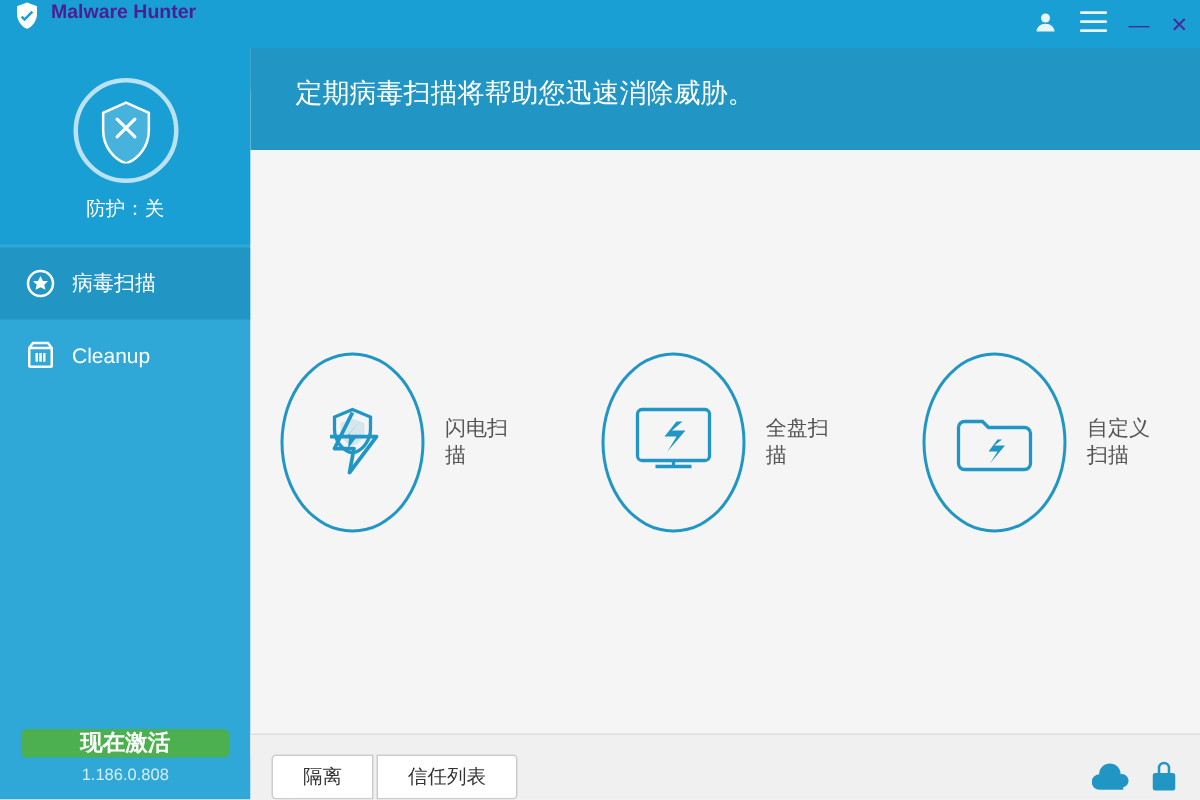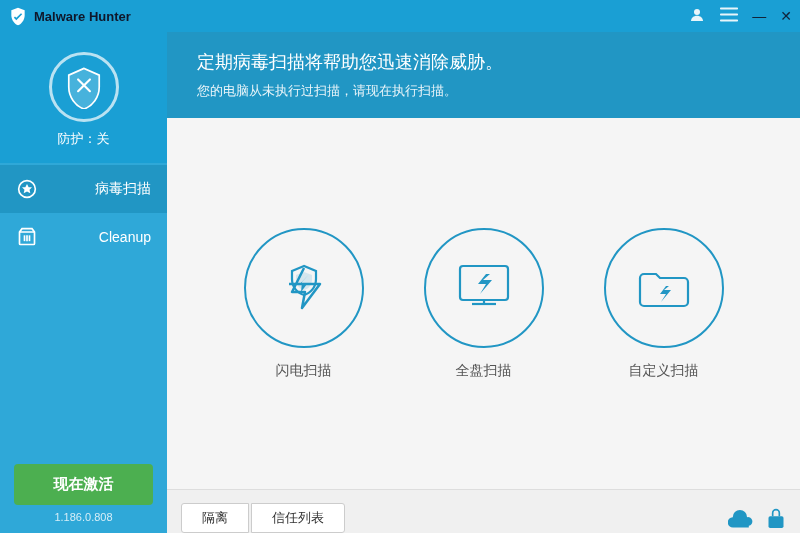--- a/index.html
+++ b/index.html
@@ -3,23 +3,22 @@
   <meta charset="utf-8">
   <style>
     * { box-sizing: border-box; margin: 0; padding: 0; }
     body { width: 800px; height: 533px; font-family: 'Microsoft YaHei', Arial, sans-serif; overflow: hidden; background: #f0f0f0; }
 
     
     .titlebar {
       background: #1a9fd4;
       height: 32px;
       display: flex;
-      align-items: center;
       padding: 0 8px;
-      color: #0f172a;
+      color: #4c1d95;
     }
     .titlebar-logo {
       width: 20px; height: 20px; margin-right: 6px;
     }
     .titlebar-title { font-size: 13px; font-weight: bold; flex: 1; }
     .titlebar-controls { display: flex; gap: 14px; align-items: center; }
     .titlebar-btn { cursor: pointer; font-size: 14px; opacity: 0.9; }
 
     
     .app-body { display: flex; height: 501px; }
@@ -52,34 +51,32 @@
 
     
     .nav-items { flex: 1; padding-top: 2px; }
     .nav-item {
       display: flex; align-items: center;
       padding: 13px 16px;
       color: white;
       cursor: pointer;
       font-size: 14px;
       gap: 10px;
-      justify-content: space-between;
     }
     .nav-item.active { background: #2196c4; }
     .nav-icon { width: 22px; height: 22px; display: flex; align-items: center; justify-content: center; }
 
     
     .sidebar-footer { padding: 16px 14px 10px; }
     .activate-btn {
       width: 100%;
       background: #4caf50;
       color: white;
       border: none;
       border-radius: 4px;
-      padding: 11px;
       font-size: 15px;
       cursor: pointer;
       font-family: inherit;
       font-weight: bold;
     }
     .version-text { color: rgba(255,255,255,0.8); font-size: 11px; text-align: center; margin-top: 6px; }
 
     
     .main-content { flex: 1; background: #f5f5f5; display: flex; flex-direction: column; border-radius: 31px; }
 
@@ -95,21 +92,21 @@
     
     .scan-area {
       flex: 1;
       display: flex;
       align-items: center;
       justify-content: center;
       gap: 60px;
       padding: 20px;
     }
     .scan-option {
-      display: flex; flex-direction: column; align-items: center; gap: 14px;
+      display: flex; align-items: center; gap: 14px;
       cursor: pointer;
     }
     .scan-circle {
       width: 120px; height: 120px;
       border-radius: 50%;
       border: 2.5px solid #2196c4;
       display: flex; align-items: center; justify-content: center;
     }
     .scan-label { color: #555; font-size: 14px; }
 
@@ -211,21 +208,20 @@
     <div class="sidebar-footer">
       <button class="activate-btn">现在激活</button>
       <div class="version-text">1.186.0.808</div>
     </div>
   </div>
 
   <div class="main-content">
 
     <div class="top-banner">
       <div class="banner-title">定期病毒扫描将帮助您迅速消除威胁。</div>
-      <div class="banner-sub">您的电脑从未执行过扫描，请现在执行扫描。</div>
     </div>
 
     <div class="scan-area">
 
       <div class="scan-option">
         <div class="scan-circle">
           <svg width="60" height="60" viewBox="0 0 60 60" fill="none">
             <path d="M30 10L18 34h13l-3 16 18-24H15" stroke="#2196c4" stroke-width="2.5" stroke-linejoin="round" fill="none"></path>
 
             <path d="M30 8L18 13v8c0 8 5.5 14.5 12 16 6.5-1.5 12-8 12-16v-8L30 8z" stroke="#2196c4" stroke-width="2.2" fill="none"></path>

